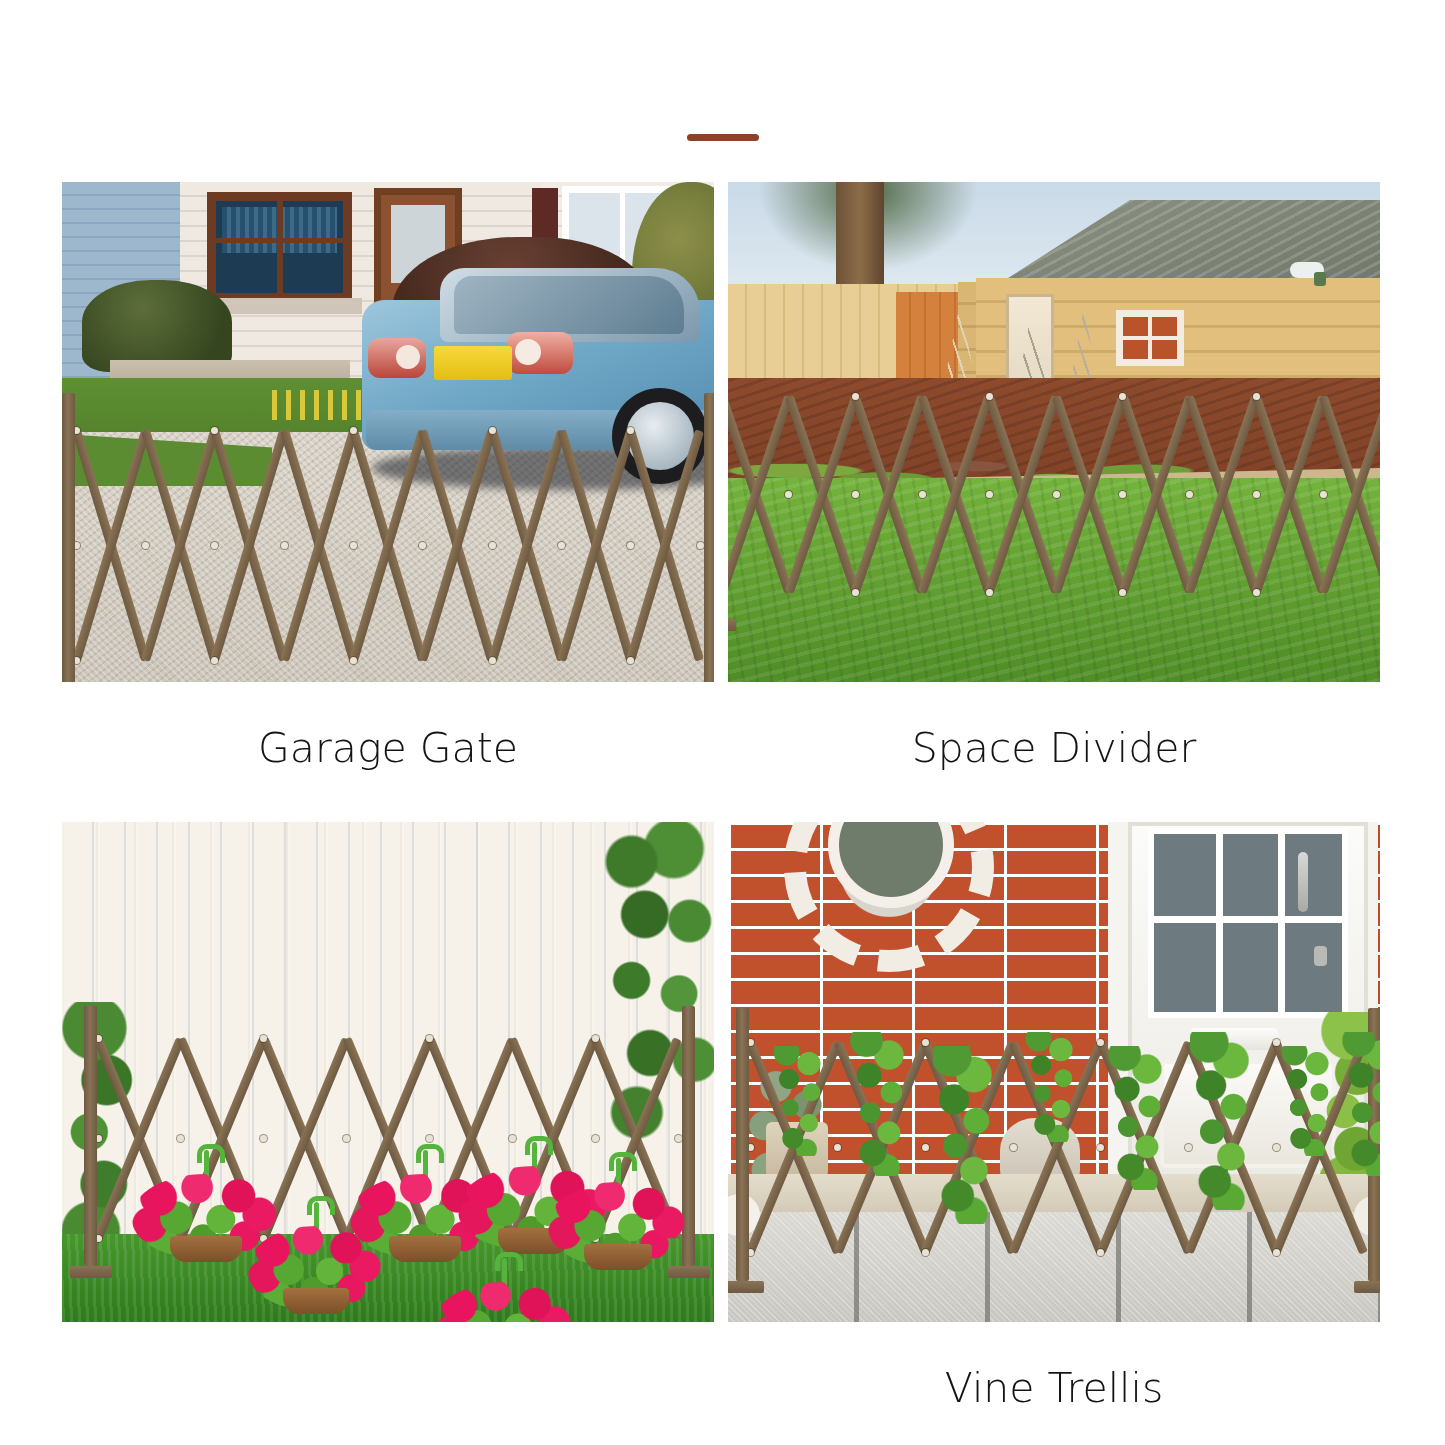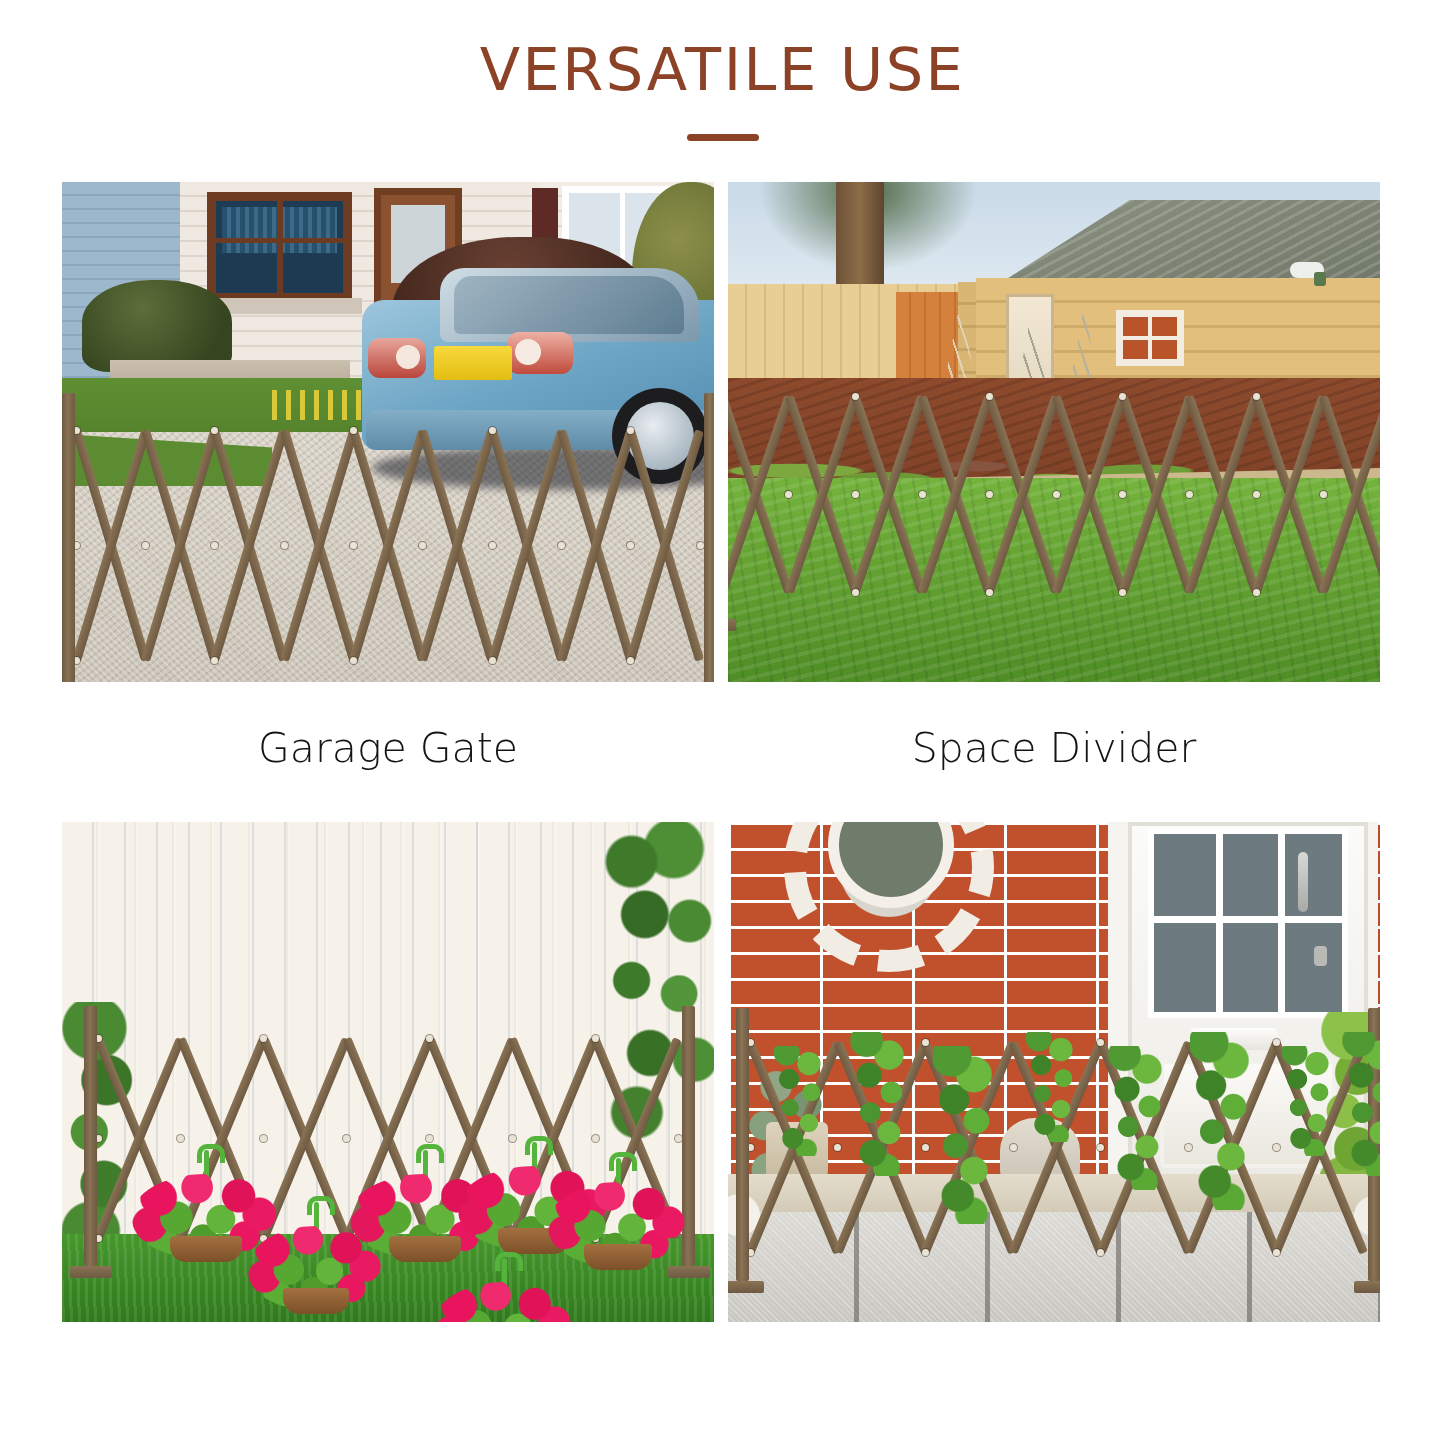--- a/index.html
+++ b/index.html
@@ -289,21 +289,20 @@
   .fence .foot{position:absolute;border-radius:2px;}
   .fence .rivet{position:absolute;width:7px;height:7px;border-radius:50%;
     background:#e9e3d6;box-shadow:0 0 0 1px rgba(70,55,35,.5);}
 </style>
 </head>
 <body>
 
 <div class="page">
 
   <div class="header">
-    <div class="title" style="color: rgb(139, 66, 38);">VERSATILE USE</div>
     <div class="title-rule" style="background: rgb(139, 66, 38);"></div>
   </div>
 
   <div class="grid">
 
     <div class="cell c2">
       <div class="photo">
         <div class="layer p2-sky"></div>
         <div class="layer p2-branch"></div>
         <div class="layer p2-tree"></div>
@@ -595,16 +594,17 @@
             <div style="position:absolute;left:40px;top:14px;width:62px;height:110px;background:radial-gradient(circle at 30% 6%,#4f9a32 0 11%,transparent 12%),radial-gradient(circle at 66% 16%,#6cb83f 0 11%,transparent 12%),radial-gradient(circle at 34% 30%,#3f8328 0 11%,transparent 12%),radial-gradient(circle at 70% 42%,#5fae37 0 11%,transparent 12%),radial-gradient(circle at 36% 56%,#4b9530 0 11%,transparent 12%),radial-gradient(circle at 66% 70%,#6cb83f 0 10%,transparent 11%),radial-gradient(circle at 40% 84%,#448a2b 0 10%,transparent 11%),radial-gradient(circle at 62% 94%,#5aa935 0 9%,transparent 10%);"></div>
             <div style="position:absolute;left:120px;top:0px;width:62px;height:144px;background:radial-gradient(circle at 30% 6%,#4f9a32 0 11%,transparent 12%),radial-gradient(circle at 66% 16%,#6cb83f 0 11%,transparent 12%),radial-gradient(circle at 34% 30%,#3f8328 0 11%,transparent 12%),radial-gradient(circle at 70% 42%,#5fae37 0 11%,transparent 12%),radial-gradient(circle at 36% 56%,#4b9530 0 11%,transparent 12%),radial-gradient(circle at 66% 70%,#6cb83f 0 10%,transparent 11%),radial-gradient(circle at 40% 84%,#448a2b 0 10%,transparent 11%),radial-gradient(circle at 62% 94%,#5aa935 0 9%,transparent 10%);"></div>
             <div style="position:absolute;left:205px;top:14px;width:62px;height:178px;background:radial-gradient(circle at 30% 6%,#4f9a32 0 11%,transparent 12%),radial-gradient(circle at 66% 16%,#6cb83f 0 11%,transparent 12%),radial-gradient(circle at 34% 30%,#3f8328 0 11%,transparent 12%),radial-gradient(circle at 70% 42%,#5fae37 0 11%,transparent 12%),radial-gradient(circle at 36% 56%,#4b9530 0 11%,transparent 12%),radial-gradient(circle at 66% 70%,#6cb83f 0 10%,transparent 11%),radial-gradient(circle at 40% 84%,#448a2b 0 10%,transparent 11%),radial-gradient(circle at 62% 94%,#5aa935 0 9%,transparent 10%);"></div>
             <div style="position:absolute;left:292px;top:0px;width:62px;height:110px;background:radial-gradient(circle at 30% 6%,#4f9a32 0 11%,transparent 12%),radial-gradient(circle at 66% 16%,#6cb83f 0 11%,transparent 12%),radial-gradient(circle at 34% 30%,#3f8328 0 11%,transparent 12%),radial-gradient(circle at 70% 42%,#5fae37 0 11%,transparent 12%),radial-gradient(circle at 36% 56%,#4b9530 0 11%,transparent 12%),radial-gradient(circle at 66% 70%,#6cb83f 0 10%,transparent 11%),radial-gradient(circle at 40% 84%,#448a2b 0 10%,transparent 11%),radial-gradient(circle at 62% 94%,#5aa935 0 9%,transparent 10%);"></div>
             <div style="position:absolute;left:378px;top:14px;width:62px;height:144px;background:radial-gradient(circle at 30% 6%,#4f9a32 0 11%,transparent 12%),radial-gradient(circle at 66% 16%,#6cb83f 0 11%,transparent 12%),radial-gradient(circle at 34% 30%,#3f8328 0 11%,transparent 12%),radial-gradient(circle at 70% 42%,#5fae37 0 11%,transparent 12%),radial-gradient(circle at 36% 56%,#4b9530 0 11%,transparent 12%),radial-gradient(circle at 66% 70%,#6cb83f 0 10%,transparent 11%),radial-gradient(circle at 40% 84%,#448a2b 0 10%,transparent 11%),radial-gradient(circle at 62% 94%,#5aa935 0 9%,transparent 10%);"></div>
             <div style="position:absolute;left:462px;top:0px;width:62px;height:178px;background:radial-gradient(circle at 30% 6%,#4f9a32 0 11%,transparent 12%),radial-gradient(circle at 66% 16%,#6cb83f 0 11%,transparent 12%),radial-gradient(circle at 34% 30%,#3f8328 0 11%,transparent 12%),radial-gradient(circle at 70% 42%,#5fae37 0 11%,transparent 12%),radial-gradient(circle at 36% 56%,#4b9530 0 11%,transparent 12%),radial-gradient(circle at 66% 70%,#6cb83f 0 10%,transparent 11%),radial-gradient(circle at 40% 84%,#448a2b 0 10%,transparent 11%),radial-gradient(circle at 62% 94%,#5aa935 0 9%,transparent 10%);"></div>
             <div style="position:absolute;left:548px;top:14px;width:62px;height:110px;background:radial-gradient(circle at 30% 6%,#4f9a32 0 11%,transparent 12%),radial-gradient(circle at 66% 16%,#6cb83f 0 11%,transparent 12%),radial-gradient(circle at 34% 30%,#3f8328 0 11%,transparent 12%),radial-gradient(circle at 70% 42%,#5fae37 0 11%,transparent 12%),radial-gradient(circle at 36% 56%,#4b9530 0 11%,transparent 12%),radial-gradient(circle at 66% 70%,#6cb83f 0 10%,transparent 11%),radial-gradient(circle at 40% 84%,#448a2b 0 10%,transparent 11%),radial-gradient(circle at 62% 94%,#5aa935 0 9%,transparent 10%);"></div>
             <div style="position:absolute;left:612px;top:0px;width:62px;height:144px;background:radial-gradient(circle at 30% 6%,#4f9a32 0 11%,transparent 12%),radial-gradient(circle at 66% 16%,#6cb83f 0 11%,transparent 12%),radial-gradient(circle at 34% 30%,#3f8328 0 11%,transparent 12%),radial-gradient(circle at 70% 42%,#5fae37 0 11%,transparent 12%),radial-gradient(circle at 36% 56%,#4b9530 0 11%,transparent 12%),radial-gradient(circle at 66% 70%,#6cb83f 0 10%,transparent 11%),radial-gradient(circle at 40% 84%,#448a2b 0 10%,transparent 11%),radial-gradient(circle at 62% 94%,#5aa935 0 9%,transparent 10%);"></div>
           </div>
       </div>
+      <div class="caption" style="color: rgb(20, 20, 20);">Vine Trellis</div>
     </div>
 
   </div>
 </div>
 
 </body></html>

